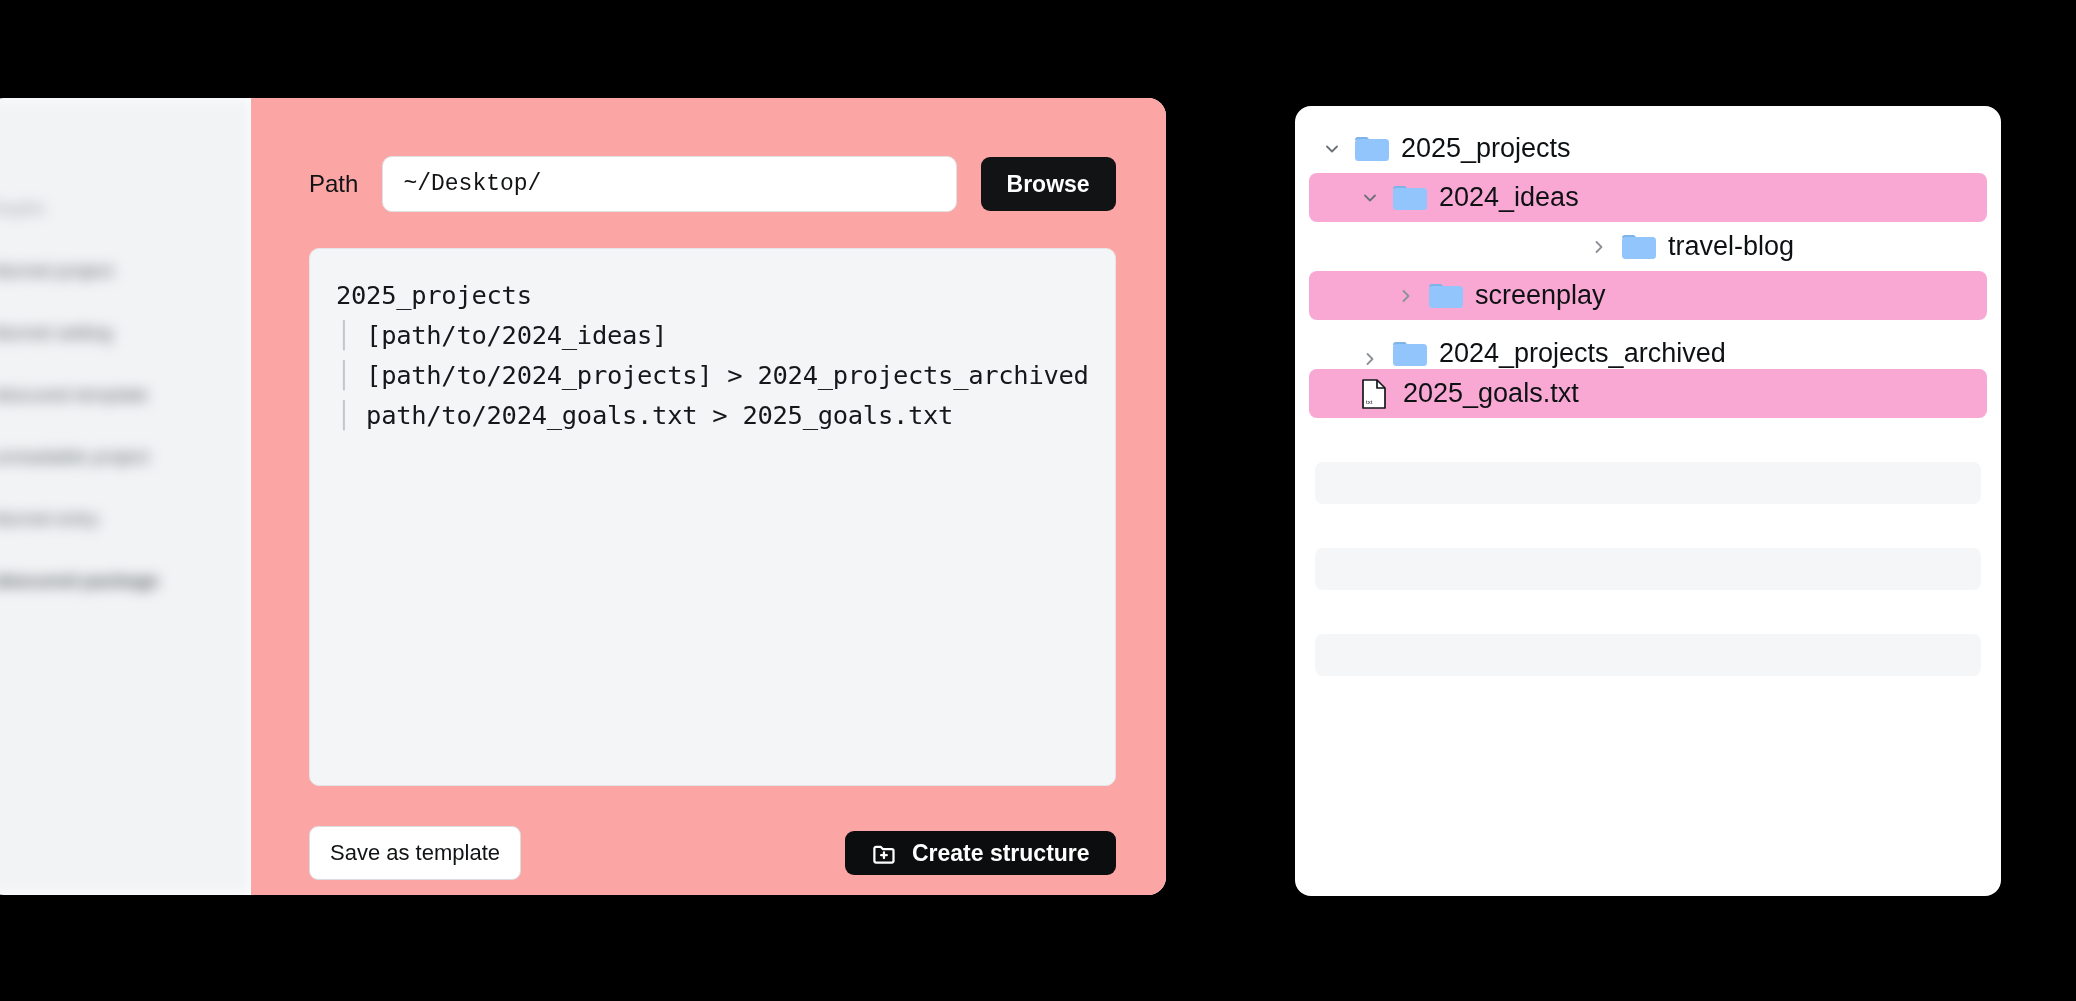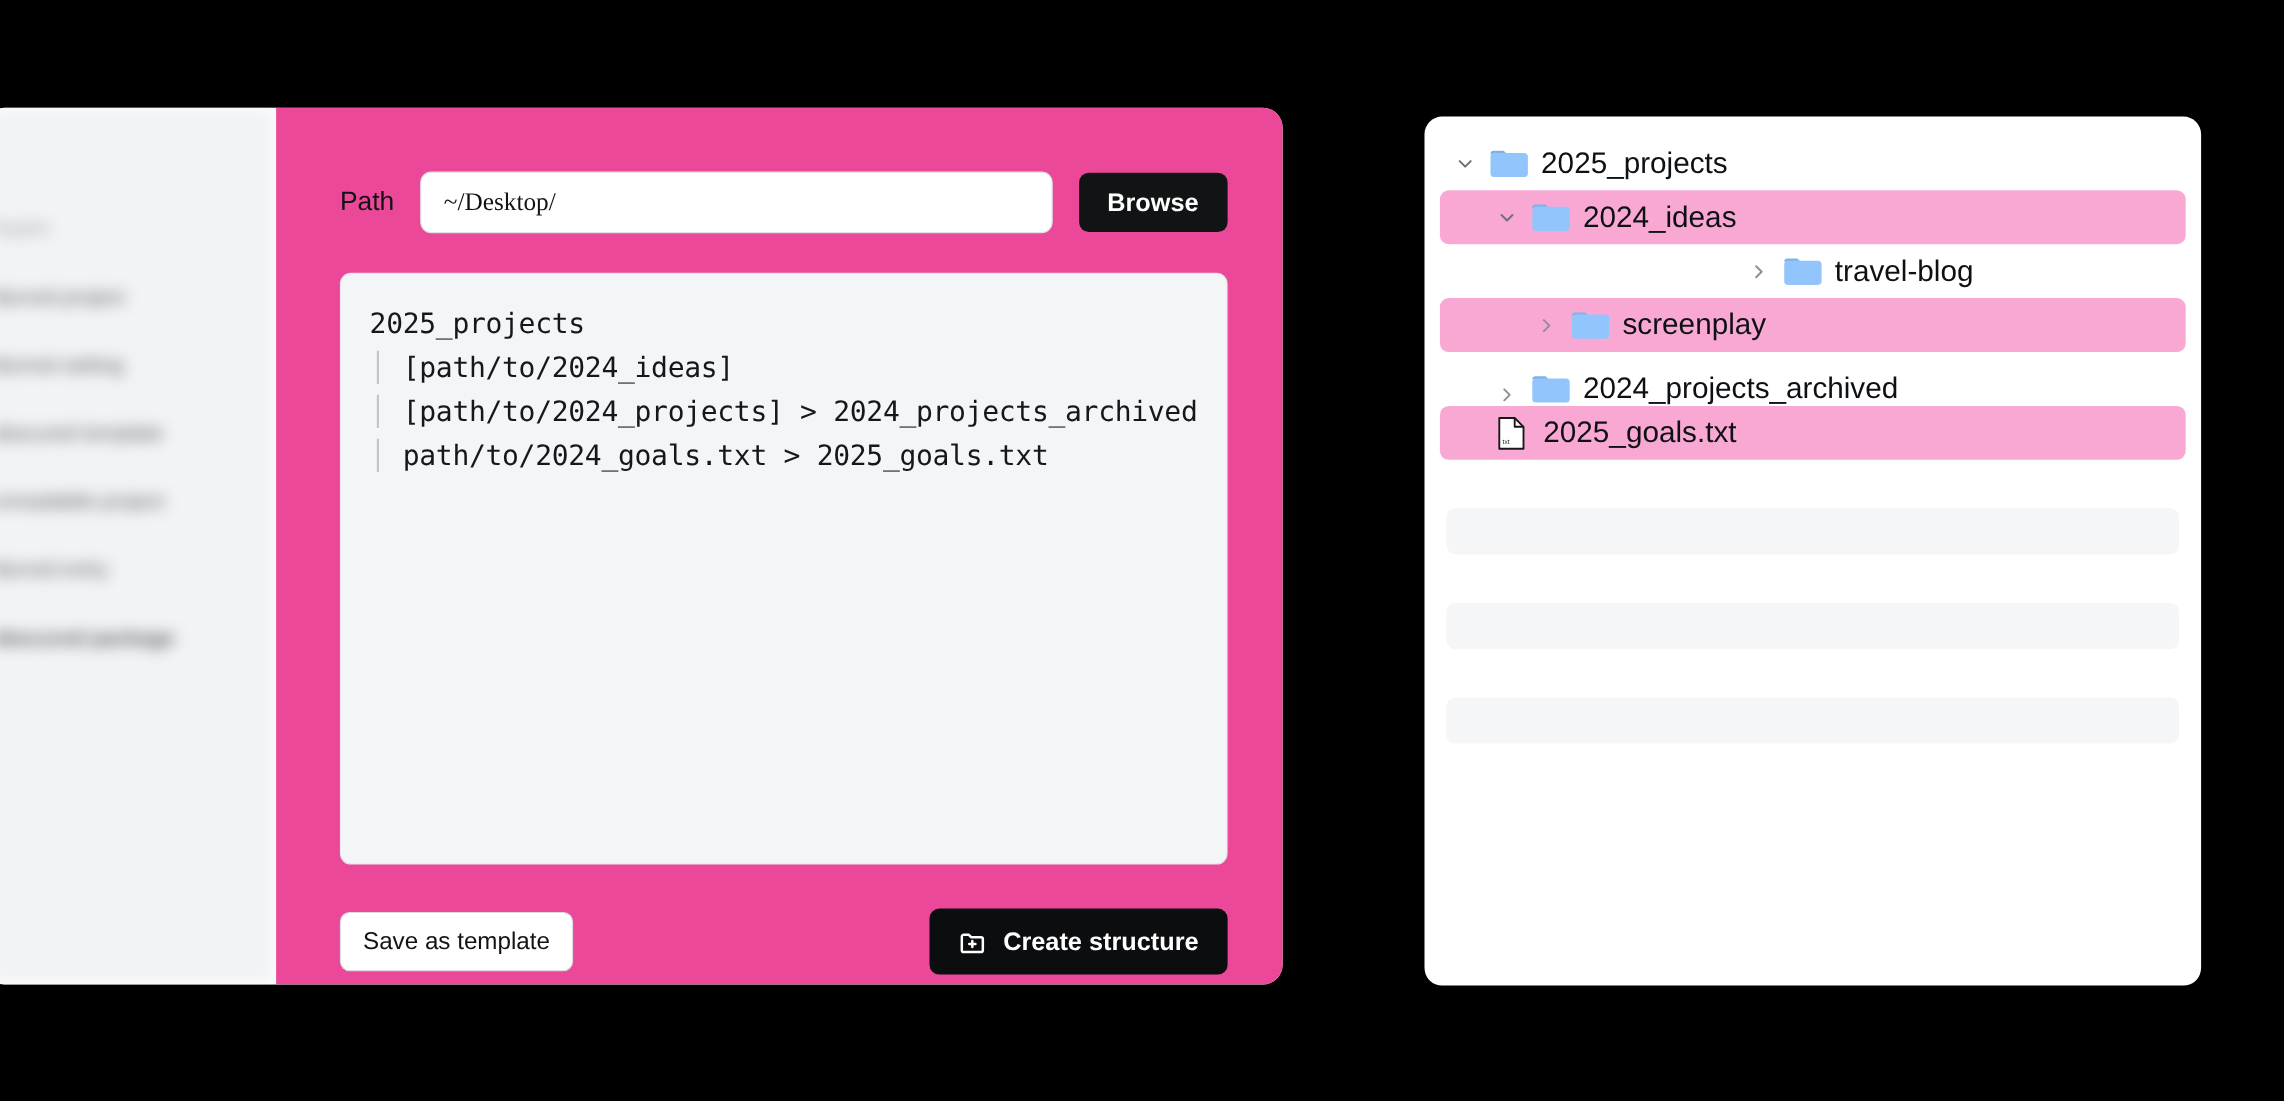--- a/index.html
+++ b/index.html
@@ -54,21 +54,21 @@
     font-family: "Liberation Sans", sans-serif;
     white-space: nowrap;
     opacity: .85;
   }
   .sidebar-item.dim .blurtext { opacity: .45; font-size: 16px; }
   .sidebar-item.bold .blurtext { font-weight: bold; }
 
   
   .main-pane {
     flex: 1 1 auto;
-    background: #ec4899;
+    background: #fca5a5;
     padding: 36px 58px 0 58px;
     display: flex;
     flex-direction: column;
     position: relative;
   }
 
   
   .path-row {
     display: flex;
     align-items: center;
@@ -83,21 +83,21 @@
   }
   .path-input {
     flex: 1 1 auto;
     height: 56px;
     border: 1px solid #dfe2e5;
     border-radius: 10px;
     background: #ffffff;
     font-size: 23px;
     color: #111315;
     padding: 0 20px;
-    font-family: Liberation Serif, serif;
+    font-family: Liberation Mono, monospace;
     outline: none;
     max-width: 578px;
   }
   .path-input::placeholder { color: #a8adb3; }
 
   .browse-btn {
     height: 54px;
     background: #111315;
     color: #ffffff;
     border: none;
@@ -145,21 +145,21 @@
     color: #111315;
     border: 1px solid #d9dde1;
     border-radius: 9px;
     font-size: 22px;
     font-family: "Liberation Sans", sans-serif;
     padding: 0 20px;
     cursor: pointer;
     white-space: nowrap;
   }
   .create-btn {
-    height: 60px;
+    height: 44px;
     background: #0c0d0e;
     color: #ffffff;
     border: none;
     border-radius: 9px;
     font-size: 23px;
     font-weight: bold;
     font-family: "Liberation Sans", sans-serif;
     padding: 0 26px;
     display: flex;
     align-items: center;

